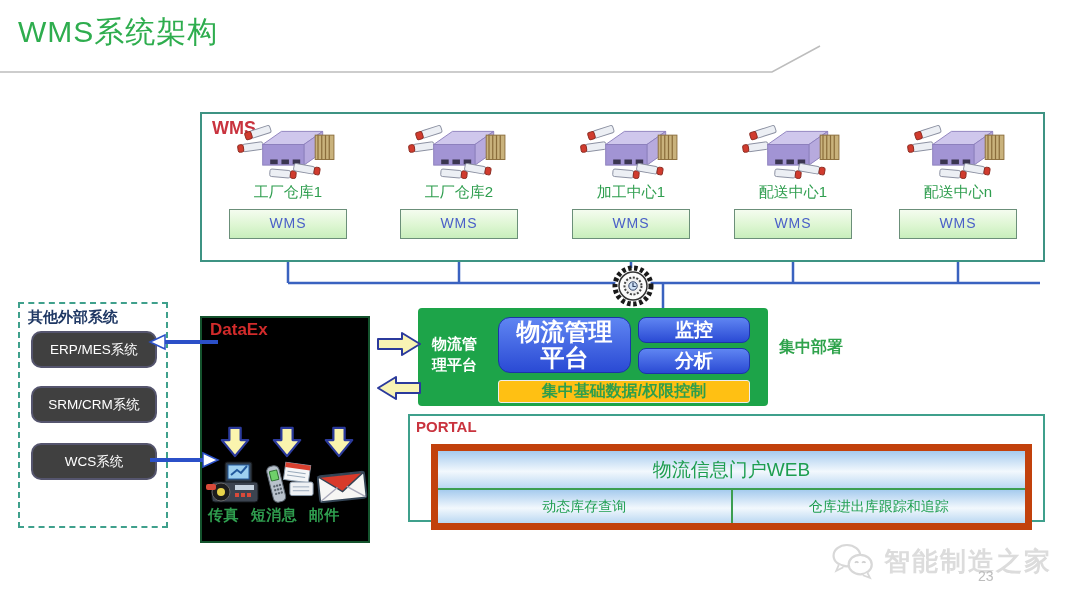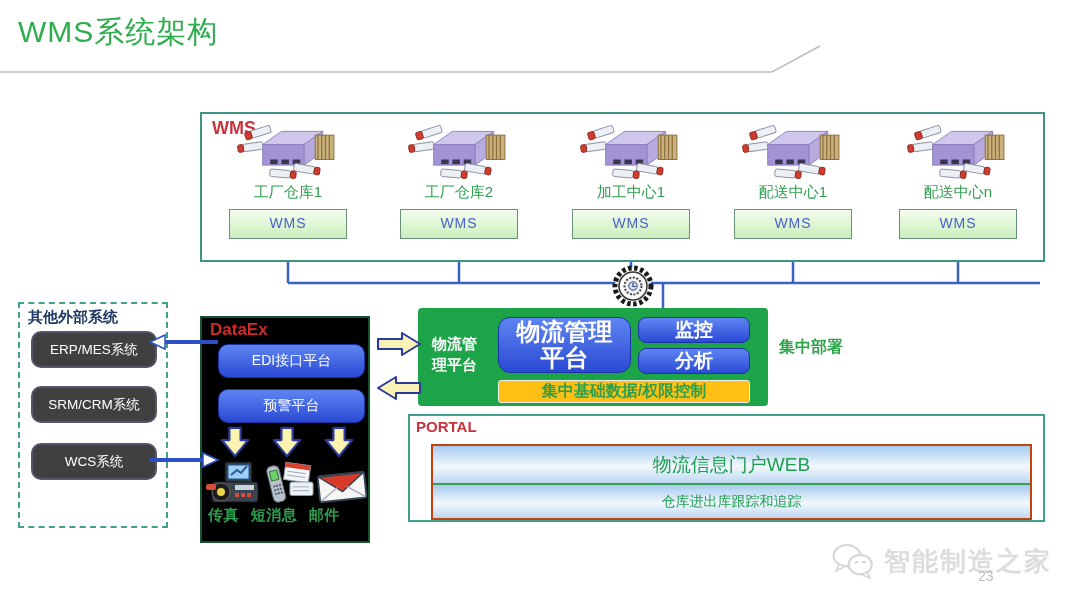--- a/index.html
+++ b/index.html
@@ -79,21 +79,21 @@
   .gp-bar { position:absolute; left:80px; top:72px; width:252px; height:23px;
     background:#FFC013; border:1px solid #EDEDED; border-radius:3px; color:#2E9E4C;
     font-weight:bold; font-size:16px; display:flex; align-items:center; justify-content:center; }
   .deploy-label { position:absolute; left:779px; top:337px; color:#2FA34C;
     font-weight:bold; font-size:16px; z-index:2; }
 
   
   .portal-box { position:absolute; left:408px; top:414px; width:637px; height:108px;
     border:2px solid #3FA08C; background:#fff; z-index:2; }
   .pt-title { margin:2px 0 0 6px; color:#C9333E; font-weight:bold; font-size:15px; }
-  .pt-table { position:absolute; left:21px; top:28px; width:601px; border:2px solid #c2410c; }
+  .pt-table { position:absolute; left:21px; top:28px; width:601px; border:7px solid #c2410c; }
   .pt-head { height:39px; display:flex; align-items:center; justify-content:center;
     color:#1E9E50; font-size:19px; border-bottom:2px solid #3C9E50;
     background:linear-gradient(180deg,#A6CBEE 0%,#F2F8FD 55%,#BBD8F2 100%); }
   .pt-cells { display:flex; height:33px; }
   .pt-cell { flex:1; display:flex; align-items:center; justify-content:center;
     color:#1E9E50; font-size:14px;
     background:linear-gradient(180deg,#A6CBEE 0%,#F2F8FD 55%,#BBD8F2 100%); }
   .pt-cell + .pt-cell { border-left:2px solid #3C9E50; }
 
   
@@ -266,22 +266,20 @@
 
   <div class="ext-box">
     <div class="ext-title">其他外部系统</div>
     <div class="sys-box sys1">ERP/MES系统</div>
     <div class="sys-box sys2">SRM/CRM系统</div>
     <div class="sys-box sys3">WCS系统</div>
   </div>
 
   <div class="dataex-box">
     <div class="dx-title">DataEx</div>
-    <div class="dx-btn dxb1">EDI接口平台</div>
-    <div class="dx-btn dxb2">预警平台</div>
     <div class="dx-arrows">
       <svg>
           <use href="#ic-down-arrow"></use>
         </svg>
       <svg>
           <use href="#ic-down-arrow"></use>
         </svg>
       <svg>
           <use href="#ic-down-arrow"></use>
         </svg>
@@ -326,20 +324,21 @@
     <div class="blue-mod gp-mon">监控</div>
     <div class="gp-bar">集中基础数据/权限控制</div>
   </div>
   <div class="deploy-label">集中部署</div>
 
   <div class="portal-box">
     <div class="pt-title">PORTAL</div>
     <div class="pt-table">
       <div class="pt-head">物流信息门户WEB</div>
       <div class="pt-cells">
+        <div class="pt-cell">动态库存查询</div>
         <div class="pt-cell">仓库进出库跟踪和追踪</div>
       </div>
     </div>
   </div>
 
   <div class="watermark">
     <svg width="48" height="42" viewBox="0 0 54 46">
       <ellipse cx="19" cy="17" rx="15" ry="12" fill="#fff" stroke="#D8D8D8" stroke-width="2.5"></ellipse>
       <path d="M10 27 l-3 7 8-4" fill="#fff" stroke="#D8D8D8" stroke-width="2"></path>
       <ellipse cx="34" cy="27" rx="13" ry="11" fill="#fff" stroke="#D8D8D8" stroke-width="2.5"></ellipse>

